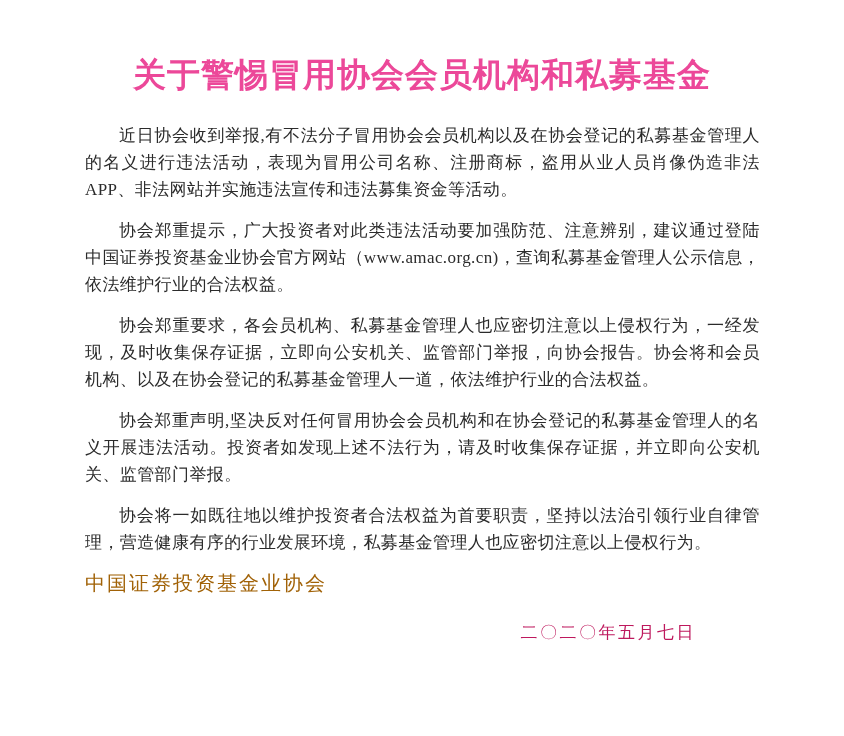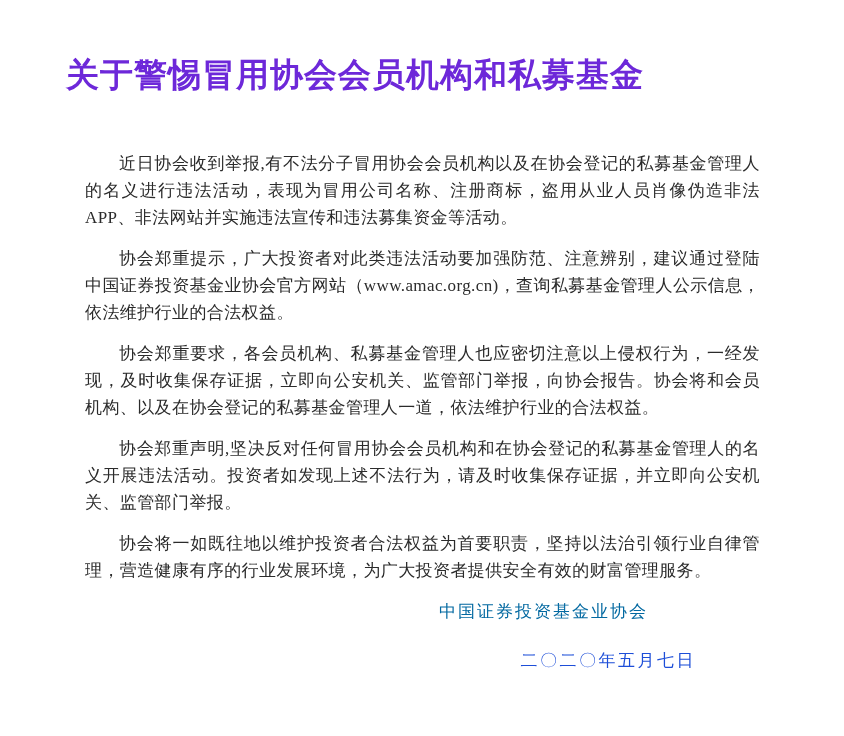--- a/index.html
+++ b/index.html
@@ -15,75 +15,75 @@
     color: #2b2b2b;
   }
   .page {
     position: relative;
     width: 844px;
     height: 736px;
     background: #ffffff;
   }
   .doc-title {
     margin: 50px 66px 0 66px;
+    text-align: center;
     font-size: 33px;
     line-height: 50px;
     font-weight: 700;
-    color: #6d28d9;
+    color: #ec4899;
     letter-spacing: 1px;
   }
   .doc-title .title-line {
     display: block;
   }
   .doc-body {
-    margin: 50px 84px 0 85px; 
+    margin: 22px 84px 0 85px; 
   }
   .para {
     margin: 0 0 14px 0;
     font-size: 17px;
     line-height: 27px;
     text-align: justify;
     text-justify: inter-ideograph;
     text-indent: 2em;
     letter-spacing: 0.4px;
     color: #2b2b2b;
   }
   .signature-line {
     margin: 0;
     padding-right: 112px;
-    text-align: right;
-    font-size: 17px;
+    font-size: 20px;
     line-height: 27px;
     letter-spacing: 2px;
-    color: #0369a1;
+    color: #a16207;
   }
   .date-line {
     margin: 22px 0 0 0;
     padding-right: 64px;
     text-align: right;
     font-size: 17px;
     line-height: 27px;
     letter-spacing: 2.5px;
-    color: #1d4ed8;
+    color: #be185d;
   }
 </style>
 </head>
 <body>
 
 <div class="page">
 
   <h1 class="doc-title">
     <span class="title-line">关于警惕冒用协会会员机构和私募基金</span>
   </h1>
 
   <div class="doc-body">
     <p class="para">近日协会收到举报,有不法分子冒用协会会员机构以及在协会登记的私募基金管理人的名义进行违法活动，表现为冒用公司名称、注册商标，盗用从业人员肖像伪造非法 APP、非法网站并实施违法宣传和违法募集资金等活动。</p>
     <p class="para">协会郑重提示，广大投资者对此类违法活动要加强防范、注意辨别，建议通过登陆中国证券投资基金业协会官方网站（www.amac.org.cn)，查询私募基金管理人公示信息，依法维护行业的合法权益。</p>
     <p class="para">协会郑重要求，各会员机构、私募基金管理人也应密切注意以上侵权行为，一经发现，及时收集保存证据，立即向公安机关、监管部门举报，向协会报告。协会将和会员机构、以及在协会登记的私募基金管理人一道，依法维护行业的合法权益。</p>
     <p class="para">协会郑重声明,坚决反对任何冒用协会会员机构和在协会登记的私募基金管理人的名义开展违法活动。投资者如发现上述不法行为，请及时收集保存证据，并立即向公安机关、监管部门举报。</p>
-    <p class="para">协会将一如既往地以维护投资者合法权益为首要职责，坚持以法治引领行业自律管理，营造健康有序的行业发展环境，为广大投资者提供安全有效的财富管理服务。</p>
+    <p class="para">协会将一如既往地以维护投资者合法权益为首要职责，坚持以法治引领行业自律管理，营造健康有序的行业发展环境，私募基金管理人也应密切注意以上侵权行为。</p>
 
     <p class="signature-line">中国证券投资基金业协会</p>
 
     <p class="date-line">二〇二〇年五月七日</p>
   </div>
 
 </div>
 
 </body></html>

